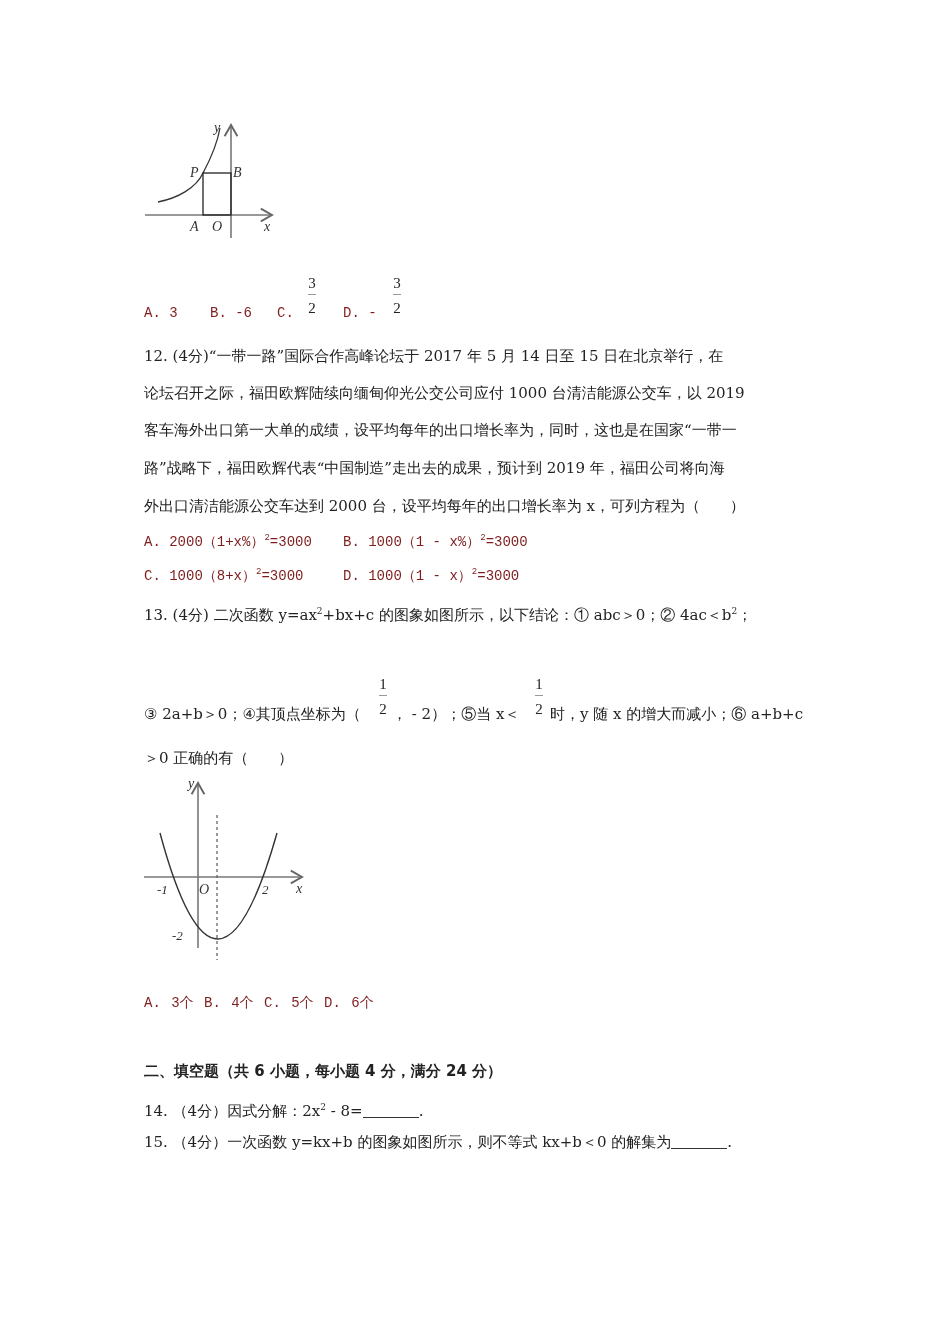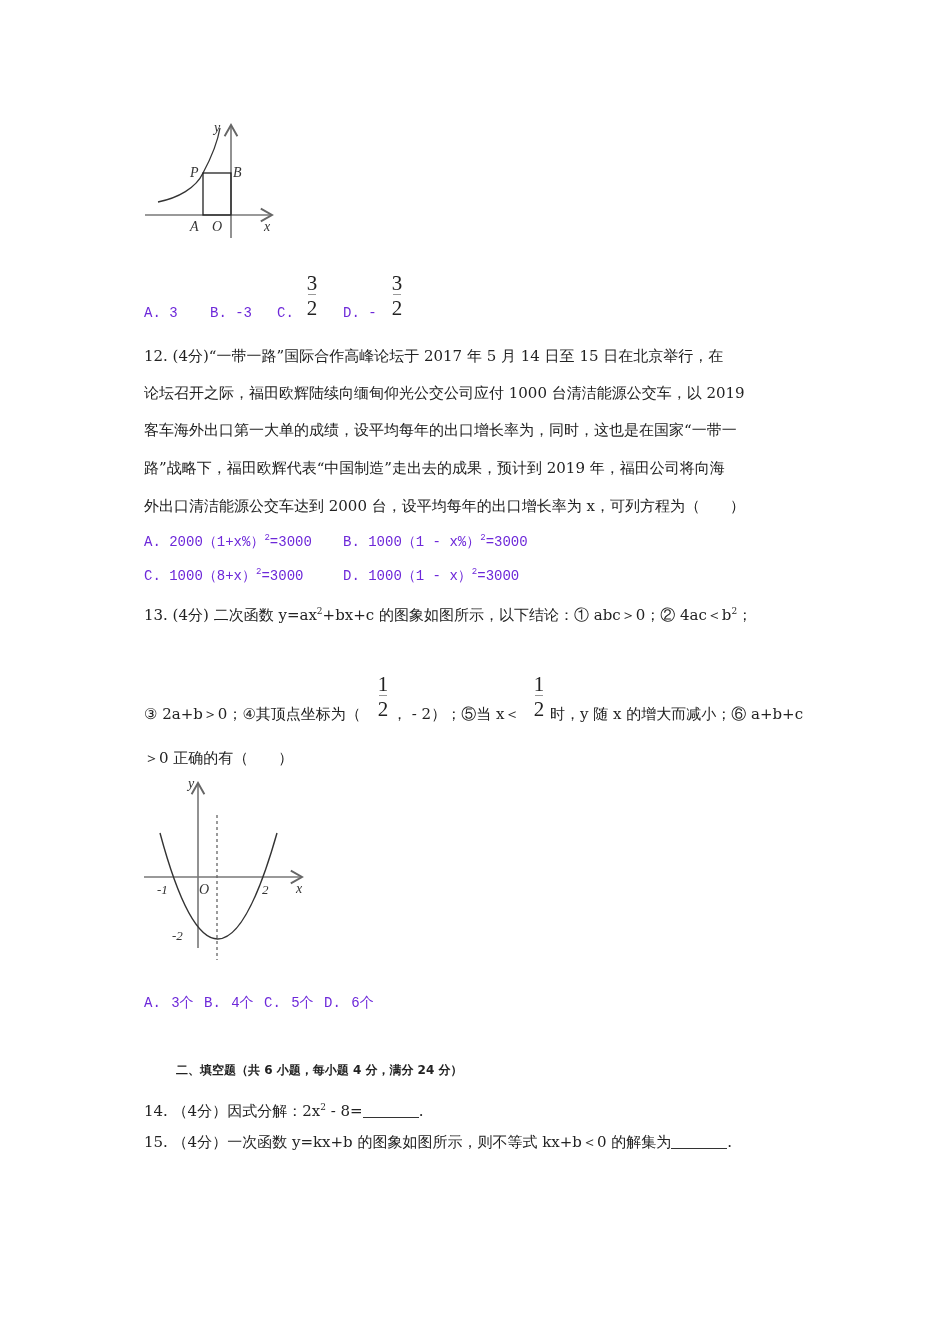--- a/index.html
+++ b/index.html
@@ -1,22 +1,22 @@
 <!DOCTYPE html>
 <html><head>
 <meta charset="utf-8">
 <style>
   html, body { margin:0; padding:0; background:#ffffff; }
   body { width:950px; height:1344px; position:relative; overflow:hidden;
          font-family:"DejaVu Serif", "Liberation Serif", serif; color:#222; }
   .abs { position:absolute; white-space:nowrap; }
   .line { font-size:15px; line-height:20px; }
-  .mono { font-family:"Liberation Mono", "DejaVu Sans Mono", monospace; font-size:14px; color:#6d28d9; }
-  .bold { font-weight:bold; font-family:"DejaVu Sans", "Liberation Sans", sans-serif; font-size:12px;margin-left:32px; }
-  .frac { position:absolute; text-align:center; font-family:"Liberation Serif", serif; font-size:21px; color:#222; line-height:18px; }
+  .mono { font-family:"Liberation Mono", "DejaVu Sans Mono", monospace; font-size:14px; color:#7f1d1d; }
+  .bold { font-weight:bold; font-family:"DejaVu Sans", "Liberation Sans", sans-serif; font-size:15px; }
+  .frac { position:absolute; text-align:center; font-family:"Liberation Serif", serif; font-size:15px; color:#222; line-height:18px; }
   .frac .bar { display:block; width:8px; height:1px; background:#999; margin:2px auto 4px auto; }
   sup { font-size:9px; vertical-align:6px; }
   svg text { font-family:"Liberation Serif", serif; font-style:italic; fill:#333; }
   .blank { display:inline-block; border-bottom:1px solid #333; width:56px; height:14px; vertical-align:-2px; }
 </style>
 </head>
 <body>
 
 <svg class="abs" style="left:140px;top:115px" width="145" height="125" viewBox="140 115 145 125">
   <defs>
@@ -30,21 +30,21 @@
   <rect x="203" y="173" width="28" height="42" fill="none" stroke="#222" stroke-width="1.3"></rect>
   <text x="214" y="132" font-size="14">y</text>
   <text x="264" y="231" font-size="14">x</text>
   <text x="190" y="177" font-size="14">P</text>
   <text x="233" y="177" font-size="14">B</text>
   <text x="190" y="231" font-size="14">A</text>
   <text x="212" y="231" font-size="14">O</text>
 </svg>
 
 <div class="abs mono" style="left:144px;top:305px">A. 3</div>
-<div class="abs mono" style="left:210px;top:305px">B. -3</div>
+<div class="abs mono" style="left:210px;top:305px">B. -6</div>
 <div class="abs mono" style="left:277px;top:305px">C.</div>
 <div class="frac" style="left:305px;top:274px;width:14px">
   <span>3</span><span class="bar"></span><span>2</span>
 </div>
 <div class="abs mono" style="left:343px;top:305px">D. -</div>
 <div class="frac" style="left:390px;top:274px;width:14px">
   <span>3</span><span class="bar"></span><span>2</span>
 </div>
 
 <div class="abs line" style="left:144px;top:346px">12. (4分)“一带一路”国际合作高峰论坛于 2017 年 5 月 14 日至 15 日在北京举行，在</div>

